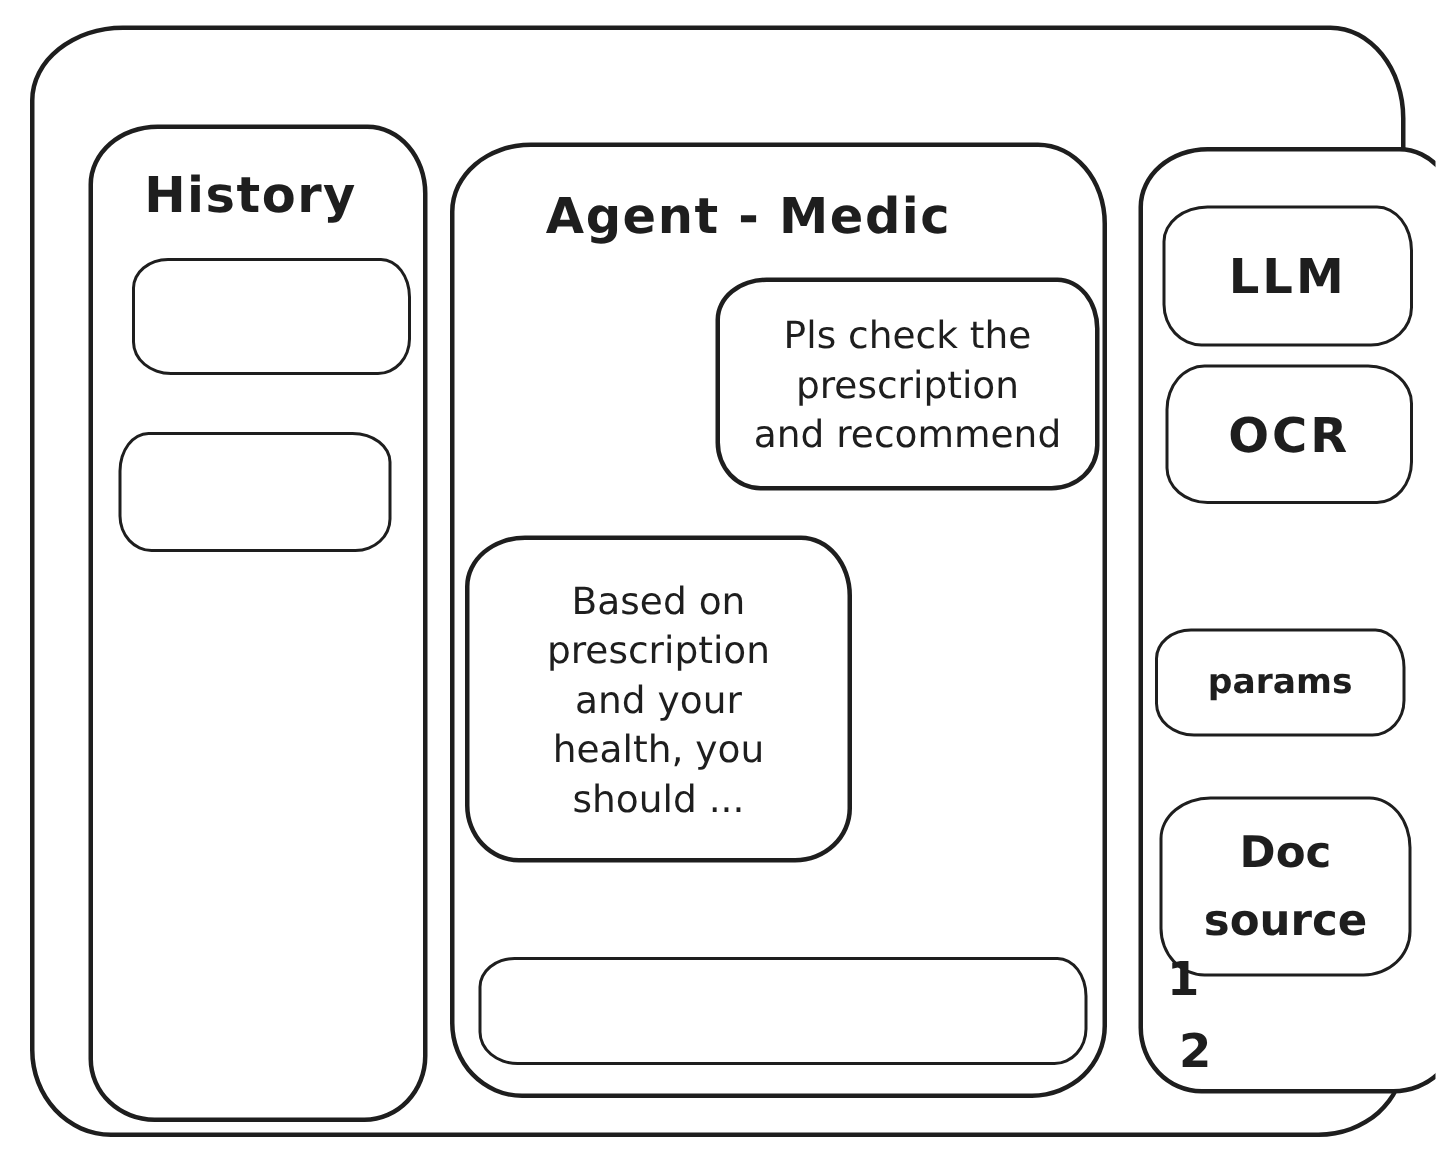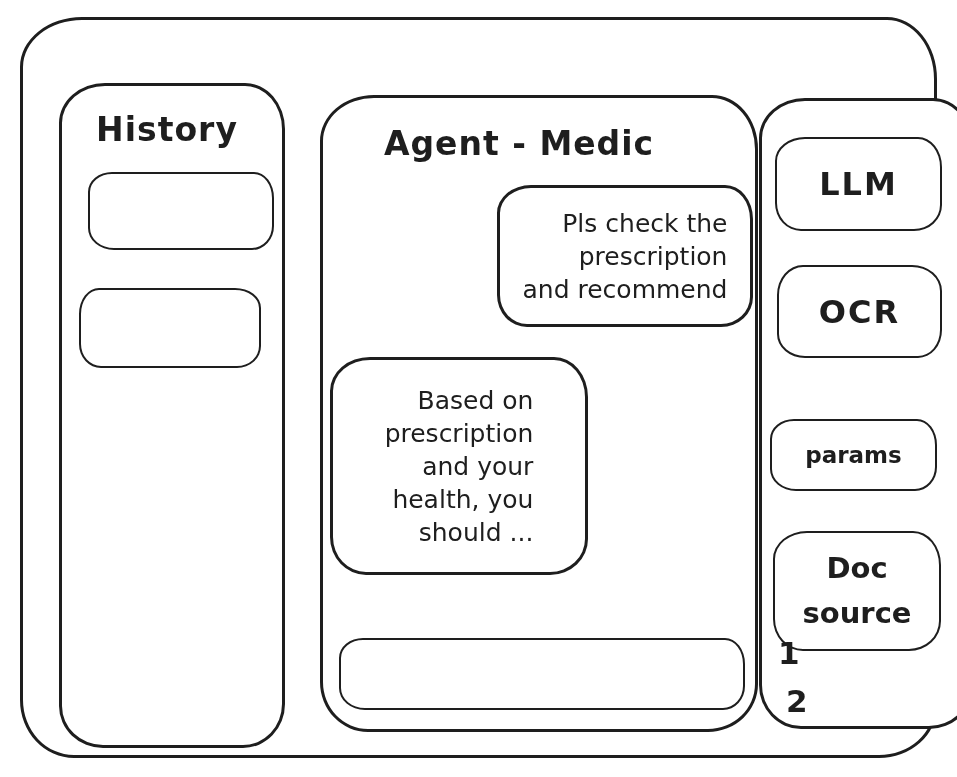--- a/index.html
+++ b/index.html
@@ -40,30 +40,29 @@
   .history-item {
     border-radius: 24px 20px 22px 26px / 20px 26px 24px 22px;
   }
   .history-item.one { left: 26px; top: 86px; width: 186px; height: 78px; }
   .history-item.two { left: 17px; top: 202px; width: 182px; height: 80px; border-radius: 20px 26px 24px 22px / 26px 20px 22px 24px; }
 
   
   .chat {
     left: 277px; top: 75px; width: 438px; height: 637px;
     border-radius: 54px 46px 50px 48px / 46px 54px 48px 50px;
-    margin-left: 20px;
   }
   .chat-title {
     position: absolute; left: 0; right: 40px; top: 26px;
     text-align: center; font-size: 33px; font-weight: 600;
     letter-spacing: 1px;
   }
   .bubble {
     display: flex; align-items: center; justify-content: center;
-    text-align: right;
+    text-align: center;
     font-size: 25px; line-height: 1.32;
     white-space: pre-line;
     padding: 6px 10px;
   }
   .bubble.user {
     left: 174px; top: 87px; width: 256px; height: 142px;
     border-radius: 34px 28px 32px 30px / 28px 34px 30px 32px;
   }
   .bubble.assistant {
     left: 7px; top: 259px; width: 258px; height: 218px;
@@ -86,21 +85,21 @@
     display: flex; align-items: center; justify-content: center;
     text-align: center; font-weight: 600;
     cursor: pointer;
   }
   .tool-btn.llm {
     left: 13px; top: 36px; width: 167px; height: 94px;
     font-size: 32px; letter-spacing: 2px;
     border-radius: 30px 24px 28px 26px / 24px 30px 26px 28px;
   }
   .tool-btn.ocr {
-    left: 15px; top: 164px; width: 165px; height: 93px;
+    left: 15px; top: 142px; width: 165px; height: 93px;
     font-size: 32px; letter-spacing: 2px;
     border-radius: 26px 30px 24px 28px / 30px 26px 28px 24px;
   }
   .tool-btn.params {
     left: 8px; top: 318px; width: 167px; height: 72px;
     font-size: 23px;
     border-radius: 24px 20px 22px 26px / 20px 26px 24px 22px;
   }
   .tool-btn.doc {
     left: 11px; top: 430px; width: 168px; height: 120px;

